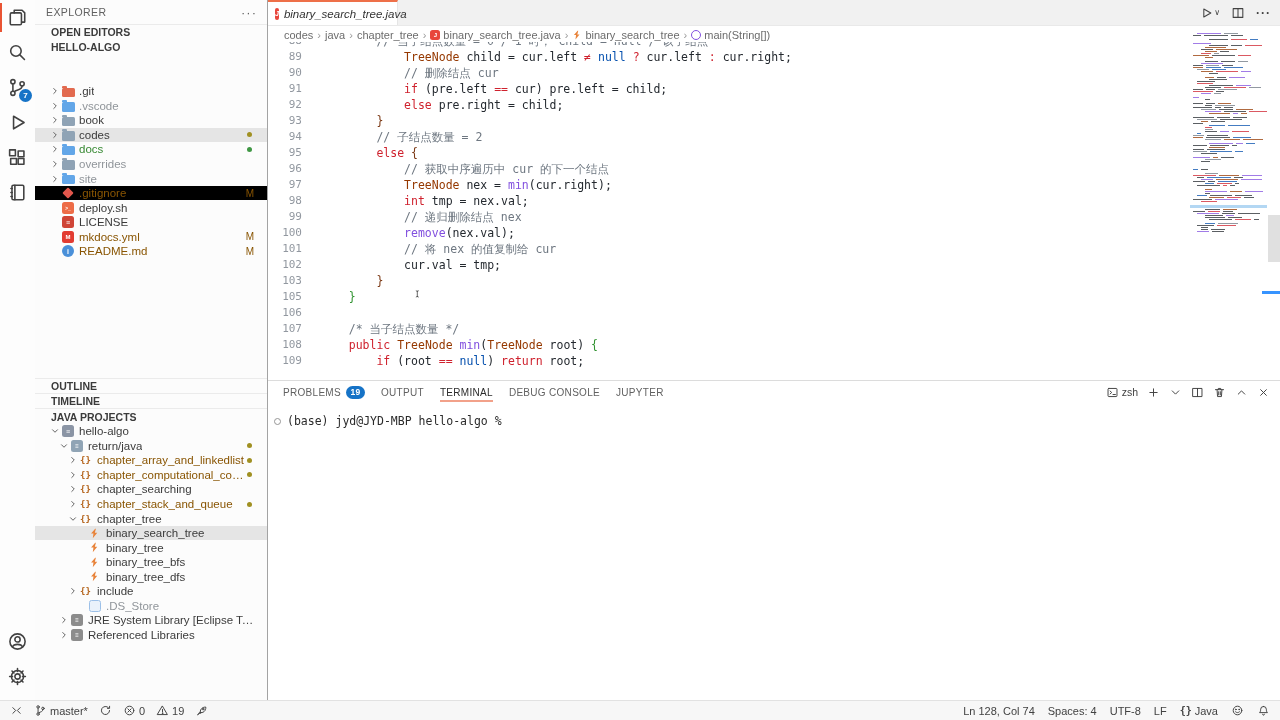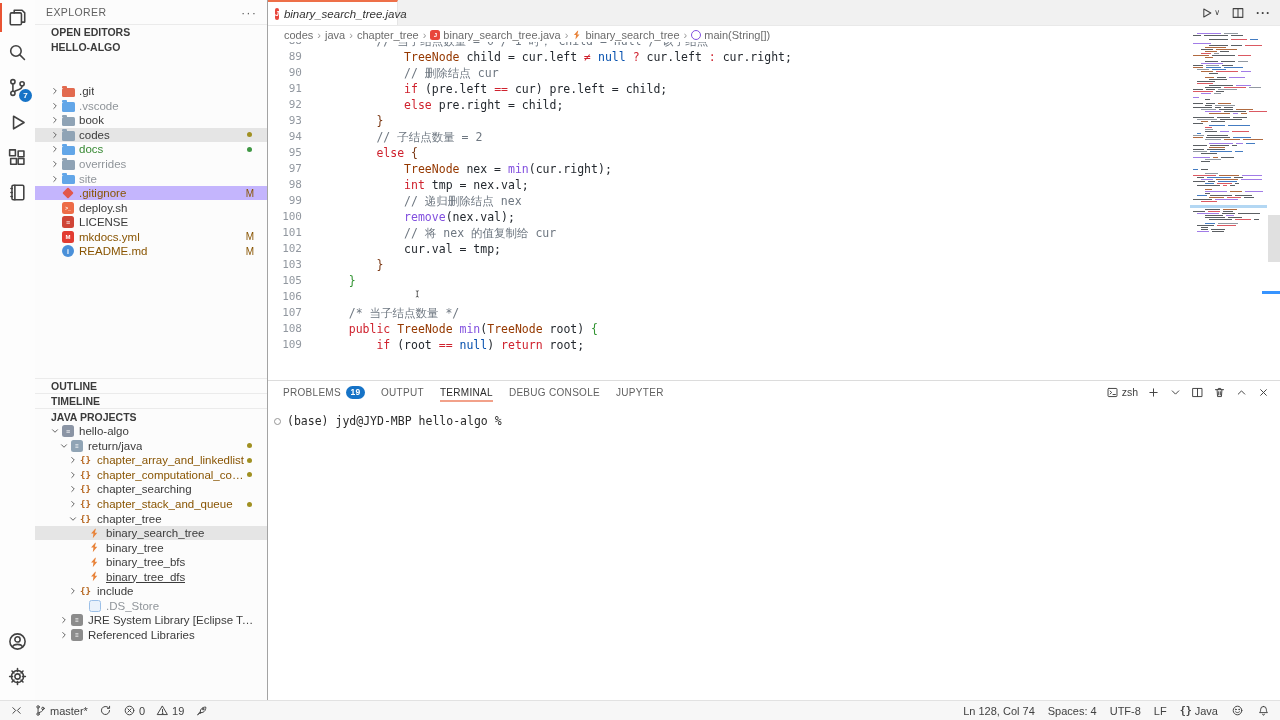--- a/index.html
+++ b/index.html
@@ -24,21 +24,21 @@
   .sect-row{height:14px;display:flex;align-items:center;font-size:10.5px;font-weight:bold;color:#3b3b3b;padding-left:4px;border-top:1px solid #ebebeb}
   .sect-row .chev{width:12px;display:flex;color:#5a5a5a}
   #open-editors{height:14px;border-top:1px solid #ebebeb}
   #root-row{height:15px;border-top:none}
   .trees{font-size:11.5px}
   .trow{display:flex;align-items:center;height:14.55px;padding-right:8px;cursor:pointer}
   .trow .chev{width:12px;flex:none;display:flex;color:#5a5a5a}
   .trow .chev svg{width:10px;height:10px;stroke-width:1.5}
   .trow .ticon{width:17px;flex:none;display:flex;align-items:center}
   .tlabel{white-space:nowrap;overflow:hidden;text-overflow:ellipsis}
-  .sel-blue{background:#c4b5fd}.sel-gray{background:#e5e5e5}
+  .sel-blue{background:#000000}.sel-gray{background:#e5e5e5}
   .c-mod{color:#895503}.c-green{color:#388a34}.c-dim{color:#90959a}
   .badge-m{margin-left:auto;color:#895503;font-size:10px;padding-right:5px}
   .dot{margin-left:auto;width:5px;height:5px;border-radius:50%;margin-right:7px;flex:none}
   .dot-mod{background:#a09022}.dot-green{background:#3f9744}
   .fold{width:13px;height:9.5px;border-radius:1.5px;position:relative;margin-top:2px}
   .fold::before{content:"";position:absolute;top:-2px;left:0;width:5px;height:2px;border-radius:1px 1px 0 0;background:inherit}
   .f-slate{background:#8fa3b5}.f-blue{background:#62a6e8}.f-orange{background:#e26a4f}
   .diamond{width:8px;height:8px;background:#e2574c;border-radius:1px;transform:rotate(45deg);margin-left:2px}
   .chip{width:12px;height:12px;border-radius:2.5px;display:flex;align-items:center;justify-content:center;
         font-family:"Liberation Sans",sans-serif;font-weight:bold;color:#fff}
@@ -428,21 +428,21 @@
             <span class="chev icon"></span>
             <span class="ticon">
               <span class="icon" style="width: 11px; height: 11px; color: rgb(232, 131, 58);">
                 <svg viewBox="0 0 16 16">
                   <path d="M9 1L3 8h3.5L5.5 15l6.5-8H8.5L10 1z" fill="currentColor" stroke="none"></path>
                 </svg>
               </span>
             </span>
             <span class="tlabel">binary_tree_bfs</span>
           </div>
-          <div class="trow" style="padding-left: 42px; text-decoration: underline;">
+          <div class="trow" style="padding-left: 42px;">
             <span class="chev icon"></span>
             <span class="ticon">
               <span class="icon" style="width: 11px; height: 11px; color: rgb(232, 131, 58);">
                 <svg viewBox="0 0 16 16">
                   <path d="M9 1L3 8h3.5L5.5 15l6.5-8H8.5L10 1z" fill="currentColor" stroke="none"></path>
                 </svg>
               </span>
             </span>
             <span class="tlabel">binary_tree_dfs</span>
           </div>
@@ -579,20 +579,24 @@
             <span class="ln">93</span>
             <span class="lc"><span class="t-p">        </span><span class="t-b3">}</span></span>
           </div>
           <div class="cl">
             <span class="ln">94</span>
             <span class="lc"><span class="t-p">        </span><span class="t-cm">// 子结点数量 = 2</span></span>
           </div>
           <div class="cl">
             <span class="ln">95</span>
             <span class="lc"><span class="t-p">        </span><span class="t-k">else</span><span class="t-p"> </span><span class="t-b3">{</span></span>
+          </div>
+          <div class="cl">
+            <span class="ln">96</span>
+            <span class="lc"><span class="t-p">            </span><span class="t-cm">// 获取中序遍历中 cur 的下一个结点</span></span>
           </div>
           <div class="cl">
             <span class="ln">97</span>
             <span class="lc"><span class="t-p">            </span><span class="t-t">TreeNode</span><span class="t-p"> nex = </span><span class="t-f">min</span><span class="t-p">(cur.right);</span></span>
           </div>
           <div class="cl">
             <span class="ln">98</span>
             <span class="lc"><span class="t-p">            </span><span class="t-k">int</span><span class="t-p"> tmp = nex.val;</span></span>
           </div>
           <div class="cl">

